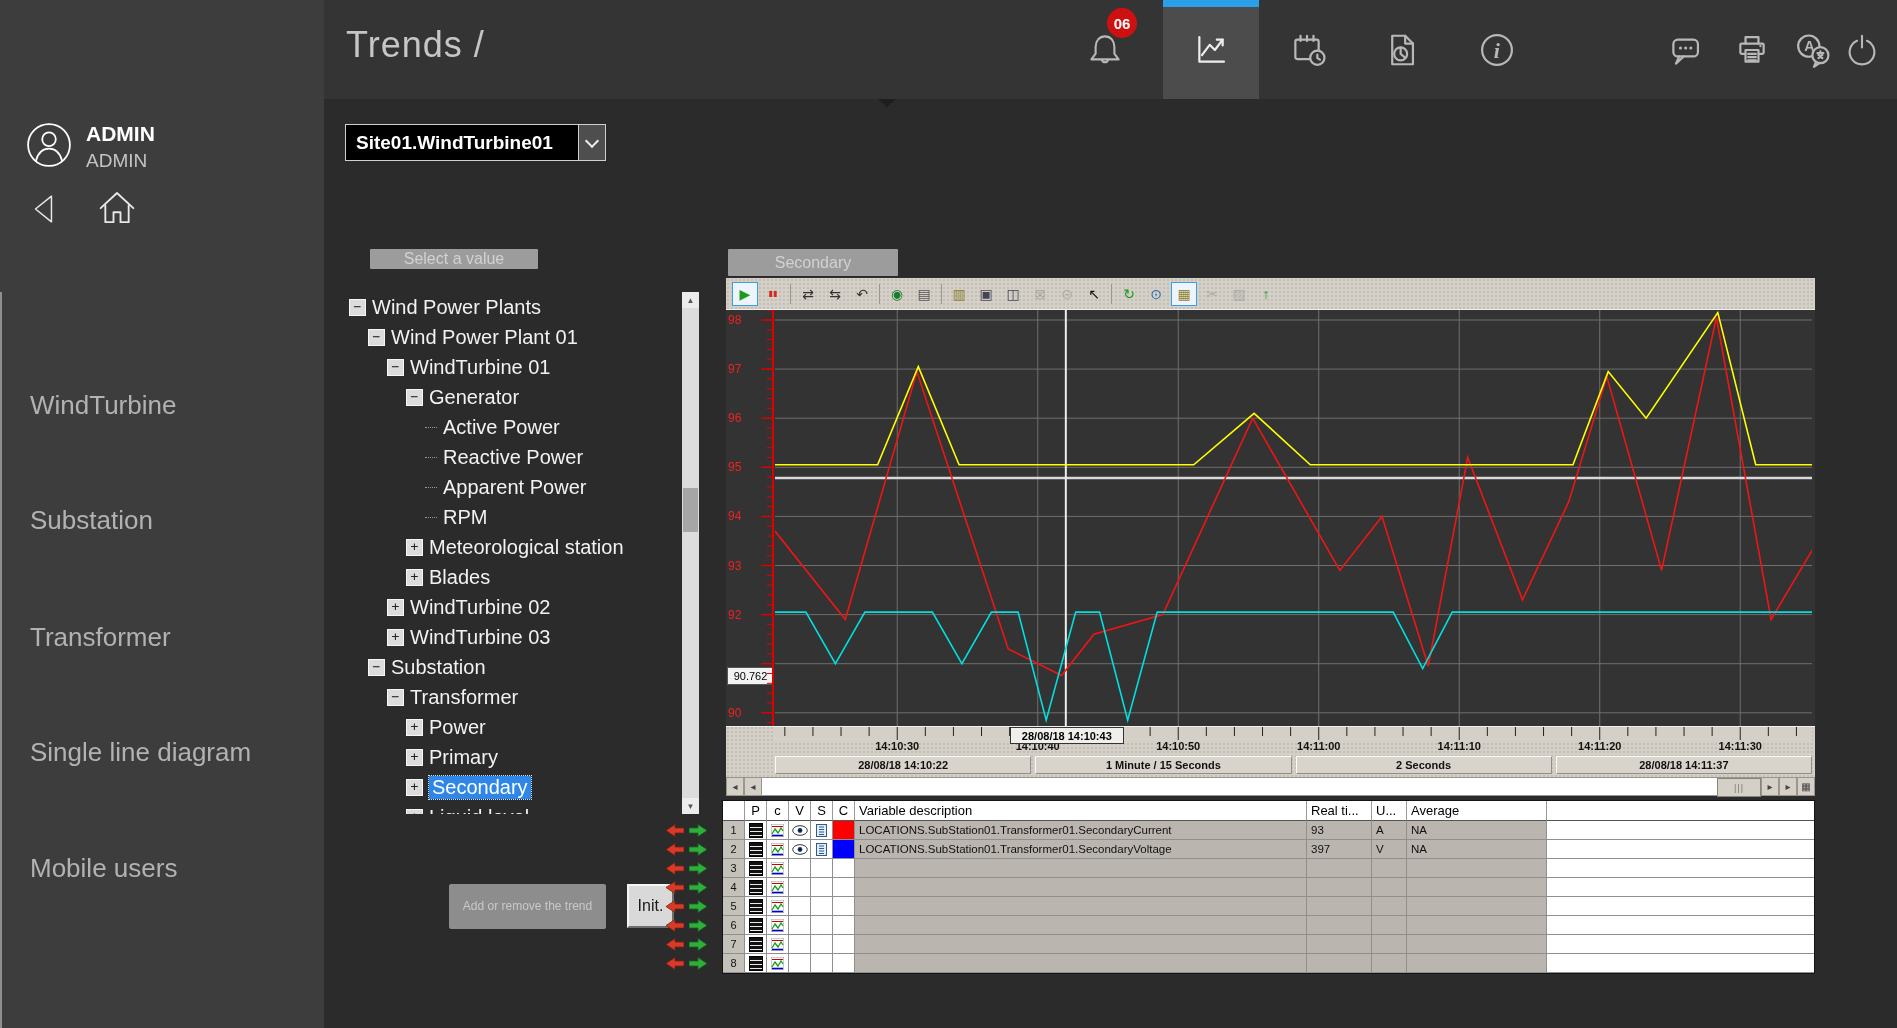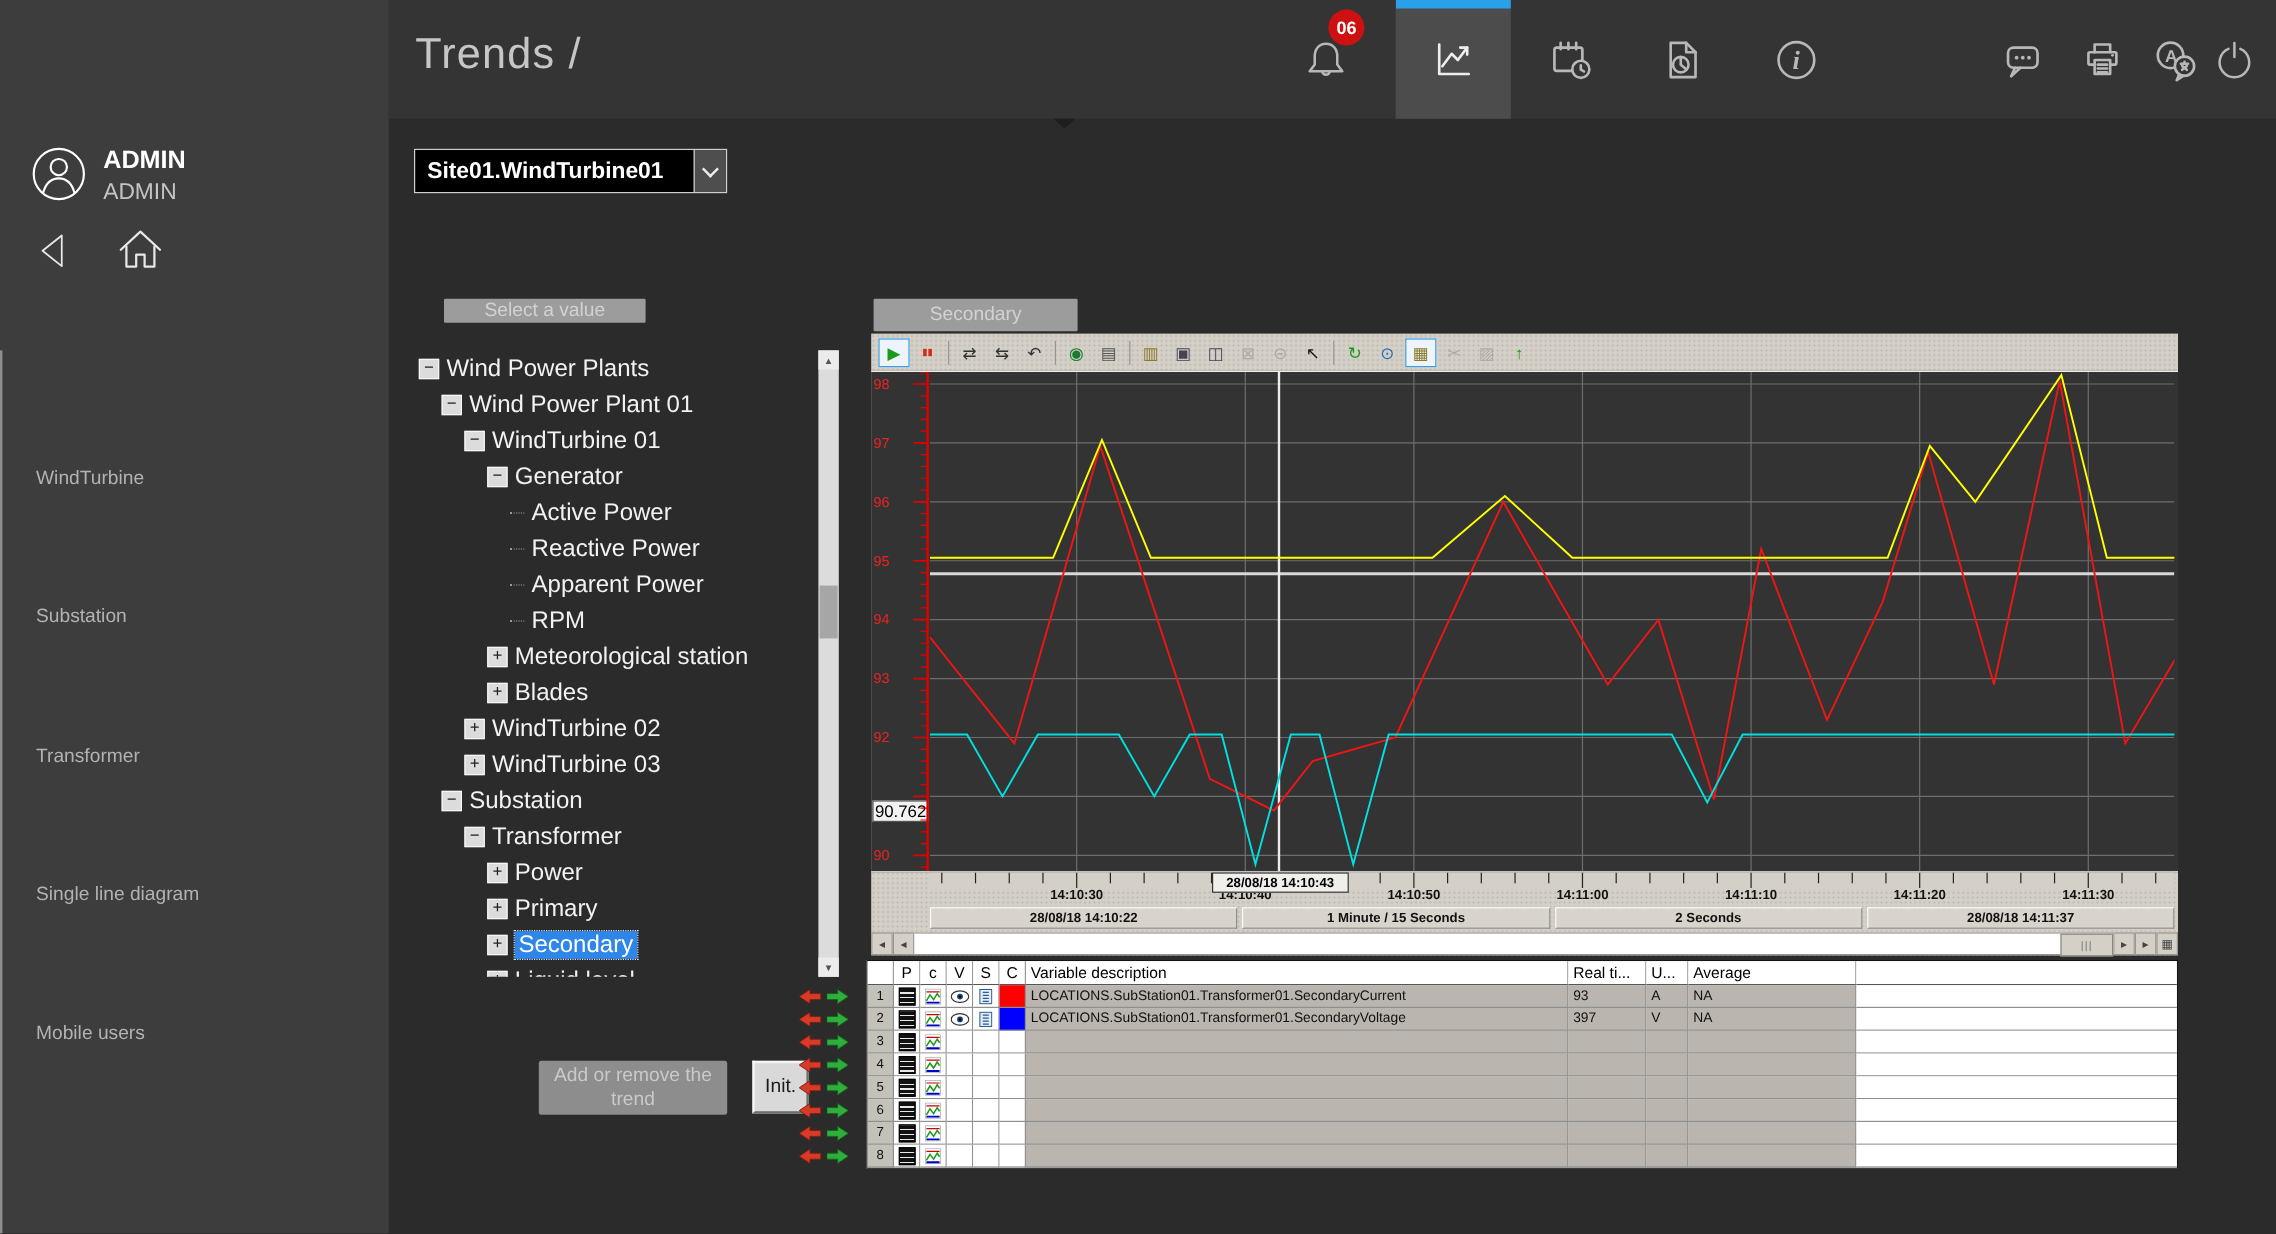--- a/index.html
+++ b/index.html
@@ -6,42 +6,42 @@
   body{width:1897px;height:1028px;position:relative;background:#2b2b2b;overflow:hidden;
        font-family:"Liberation Sans",sans-serif;color:#ddd}
   
   #sidebar{position:absolute;left:0;top:0;width:324px;height:1028px;background:#3d3d3d}
   #sidebar-edge{position:absolute;left:0;top:292px;width:2px;height:736px;background:#8f8f8f}
   #avatar{position:absolute;left:26px;top:122px}
   .user-name{position:absolute;left:86px;top:122px;font-size:21px;font-weight:bold;color:#fff}
   .user-role{position:absolute;left:86px;top:150px;font-size:19px;color:#c4c4c4}
   #back-btn{position:absolute;left:28px;top:192px;cursor:pointer}
   #home-btn{position:absolute;left:96px;top:188px;cursor:pointer}
-  .nav-item{position:absolute;left:30px;font-size:16px;color:#b2b2b2;cursor:pointer;white-space:nowrap}
+  .nav-item{position:absolute;left:30px;font-size:26px;color:#b2b2b2;cursor:pointer;white-space:nowrap}
   #clock{position:absolute;left:24px;top:936px;font-size:50px;color:#fff;letter-spacing:1px}
   
   #header{position:absolute;left:324px;top:0;width:1573px;height:99px;background:#343434}
   #page-title{position:absolute;left:22px;top:24px;font-size:36px;color:#c6c6c6;letter-spacing:1px}
   .hbtn{position:absolute;top:0;height:99px;width:72px;display:flex;align-items:center;justify-content:center;cursor:pointer}
   .hbtn.active{background:#4c4c4c;box-shadow:inset 0 7px 0 #2aa0e8;width:96px}
   .hicon{stroke:#b8b8b8;fill:none;stroke-width:1.7;stroke-linecap:round;stroke-linejoin:round}
   .badge{position:absolute;right:4px;top:8px;width:30px;height:30px;border-radius:50%;background:#cf1010;color:#fff;
          font-size:15px;font-weight:bold;display:flex;align-items:center;justify-content:center}
   #tab-notch{position:absolute;left:878px;top:99px;width:0;height:0;border-left:9px solid transparent;
              border-right:9px solid transparent;border-top:8px solid #1e1e1e}
   
   #device-select{position:absolute;left:345px;top:124px;width:259px;height:35px;background:#000;border:1px solid #cfcfcf;
                  display:flex;align-items:center;cursor:pointer}
   #device-select .txt{flex:1;padding-left:10px;font-size:19px;font-weight:bold;color:#fff;white-space:nowrap}
   #device-select .dd{width:26px;height:100%;background:#4e4e4e;border-left:1px solid #cfcfcf;display:flex;align-items:center;justify-content:center}
   #device-select .chev{width:8px;height:8px;border-right:2px solid #eee;border-bottom:2px solid #eee;transform:rotate(45deg);margin-top:-4px}
   .gray-btn{position:absolute;background:#9c9c9c;color:#d2d2d2;font-size:16px;display:flex;align-items:center;
             justify-content:center;text-align:center;cursor:pointer;border-radius:1px}
   #add-remove-btn{position:absolute;left:449px;top:884px;width:157px;height:45px;background:#8d8d8d;color:#c9c9c9;
-                  font-size:16px;line-height:1.25;display:flex;align-items:center;justify-content:center;text-align:center;border-radius:2px;cursor:pointer}
+                  font-size:12px;line-height:1.25;display:flex;align-items:center;justify-content:center;text-align:center;border-radius:2px;cursor:pointer}
   #init-btn{position:absolute;left:627px;top:884px;width:43px;height:40px;background:#d9d9d9;color:#1a1a1a;font-size:16px;
             border-top:2px solid #f4f4f4;border-left:2px solid #f4f4f4;border-right:2px solid #6e6e6e;border-bottom:2px solid #6e6e6e;
             display:flex;align-items:center;justify-content:center;cursor:pointer}
   
   #device-tree{position:absolute;left:345px;top:292px;width:334px;height:522px;overflow:hidden}
   .tree-row{height:30px;display:flex;align-items:center;white-space:nowrap;cursor:pointer}
   .tree-toggle{width:15px;height:15px;background:#dcdcdc;border:1px solid #f6f6f6;color:#222;font-size:13px;line-height:13px;
                text-align:center;margin-right:6px;flex:0 0 auto;font-family:"DejaVu Sans Mono",monospace}
   .tree-conn{width:12px;border-top:1px dotted #999;margin-right:6px;flex:0 0 auto}
   .tree-label{font-size:20px;color:#f2f2f2}
@@ -56,21 +56,21 @@
   #trend-control{position:absolute;left:726px;top:278px;width:1089px;height:518px;background:#d4d0c8;
                  background-image:radial-gradient(#c3bfb6 1px,transparent 1px);background-size:4px 4px}
   #tc-toolbar{position:absolute;left:0;top:0;width:1089px;height:31px;display:flex;align-items:center;padding-left:6px;box-sizing:border-box}
   .tb-ico{width:24px;height:22px;margin-right:3px;display:flex;align-items:center;justify-content:center;font-size:14px;cursor:pointer;flex:0 0 auto}
   .tb-ico.active{background:#eef4fb;border:1px solid #3c9ede}
   .tb-ico.disabled{opacity:.5}
   .tb-sep{width:1px;height:20px;background:#9a968e;margin:0 5px 0 2px;flex:0 0 auto}
   #tc-plotwrap{position:absolute;left:0;top:31px;width:1089px;height:416px;background:#333;
                border-top:1px solid #f0f0f0;border-bottom:1px solid #f0f0f0}
   #cursor-value-box{position:absolute;left:1px;top:357px;width:45px;height:16px;background:#f2f2f2;border:1px solid #555;
-                    color:#000;font-size:14px;display:flex;align-items:center;justify-content:center}
+                    color:#000;font-size:11px;display:flex;align-items:center;justify-content:center}
   #tc-axis{position:absolute;left:0;top:449px;width:1089px;height:28px}
   .xtick-label{position:absolute;width:70px;text-align:center;font-size:11px;font-weight:bold;color:#111;top:13px}
   #cursor-time-box{position:absolute;top:0;width:112px;height:15px;background:#f0efec;border:1px solid #333;color:#000;
                    font-size:11px;font-weight:bold;display:flex;align-items:center;justify-content:center;z-index:3}
   #tc-panels{position:absolute;left:49px;top:478px;width:1037px;height:18px;display:flex;gap:4px}
   .tc-panel{flex:1;background:#d8d4cc;border-top:1px solid #fafafa;border-left:1px solid #fafafa;
             border-right:1px solid #8f8f8f;border-bottom:1px solid #8f8f8f;font-size:11px;font-weight:bold;color:#111;
             display:flex;align-items:center;justify-content:center;cursor:pointer}
   #tc-hscroll{position:absolute;left:0;top:499px;width:1089px;height:19px;display:flex}
   .sb-btn{width:18px;height:19px;background:#d4d0c8;border:1px solid #9a968e;box-sizing:border-box;color:#444;font-size:10px;

